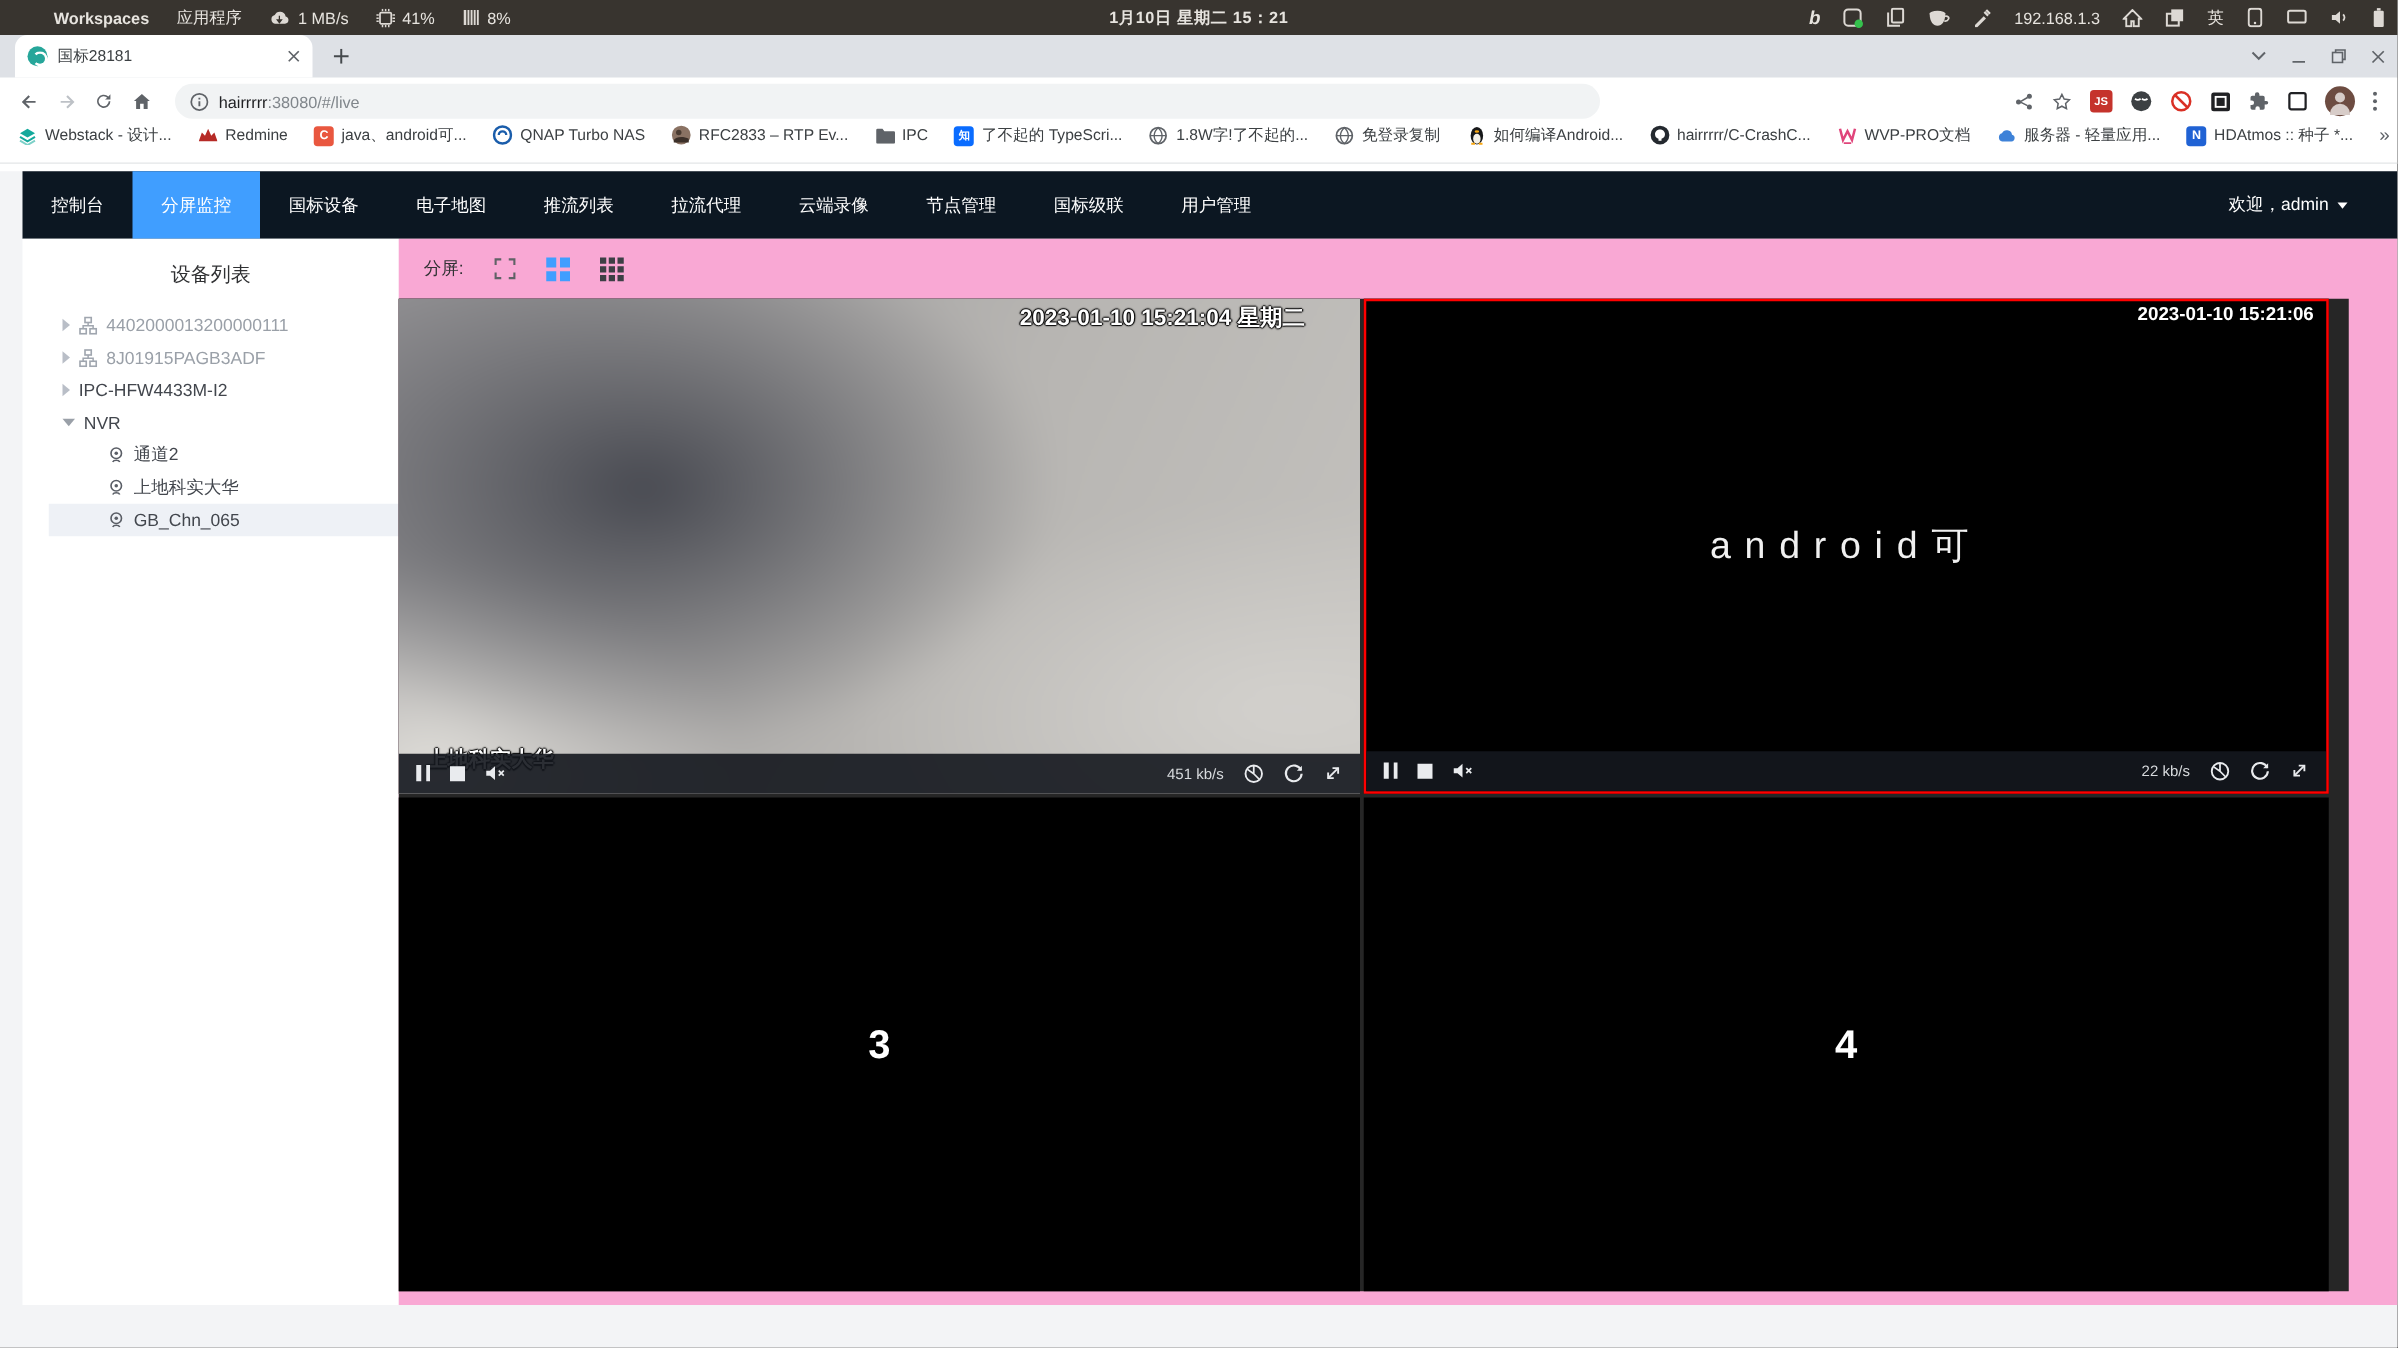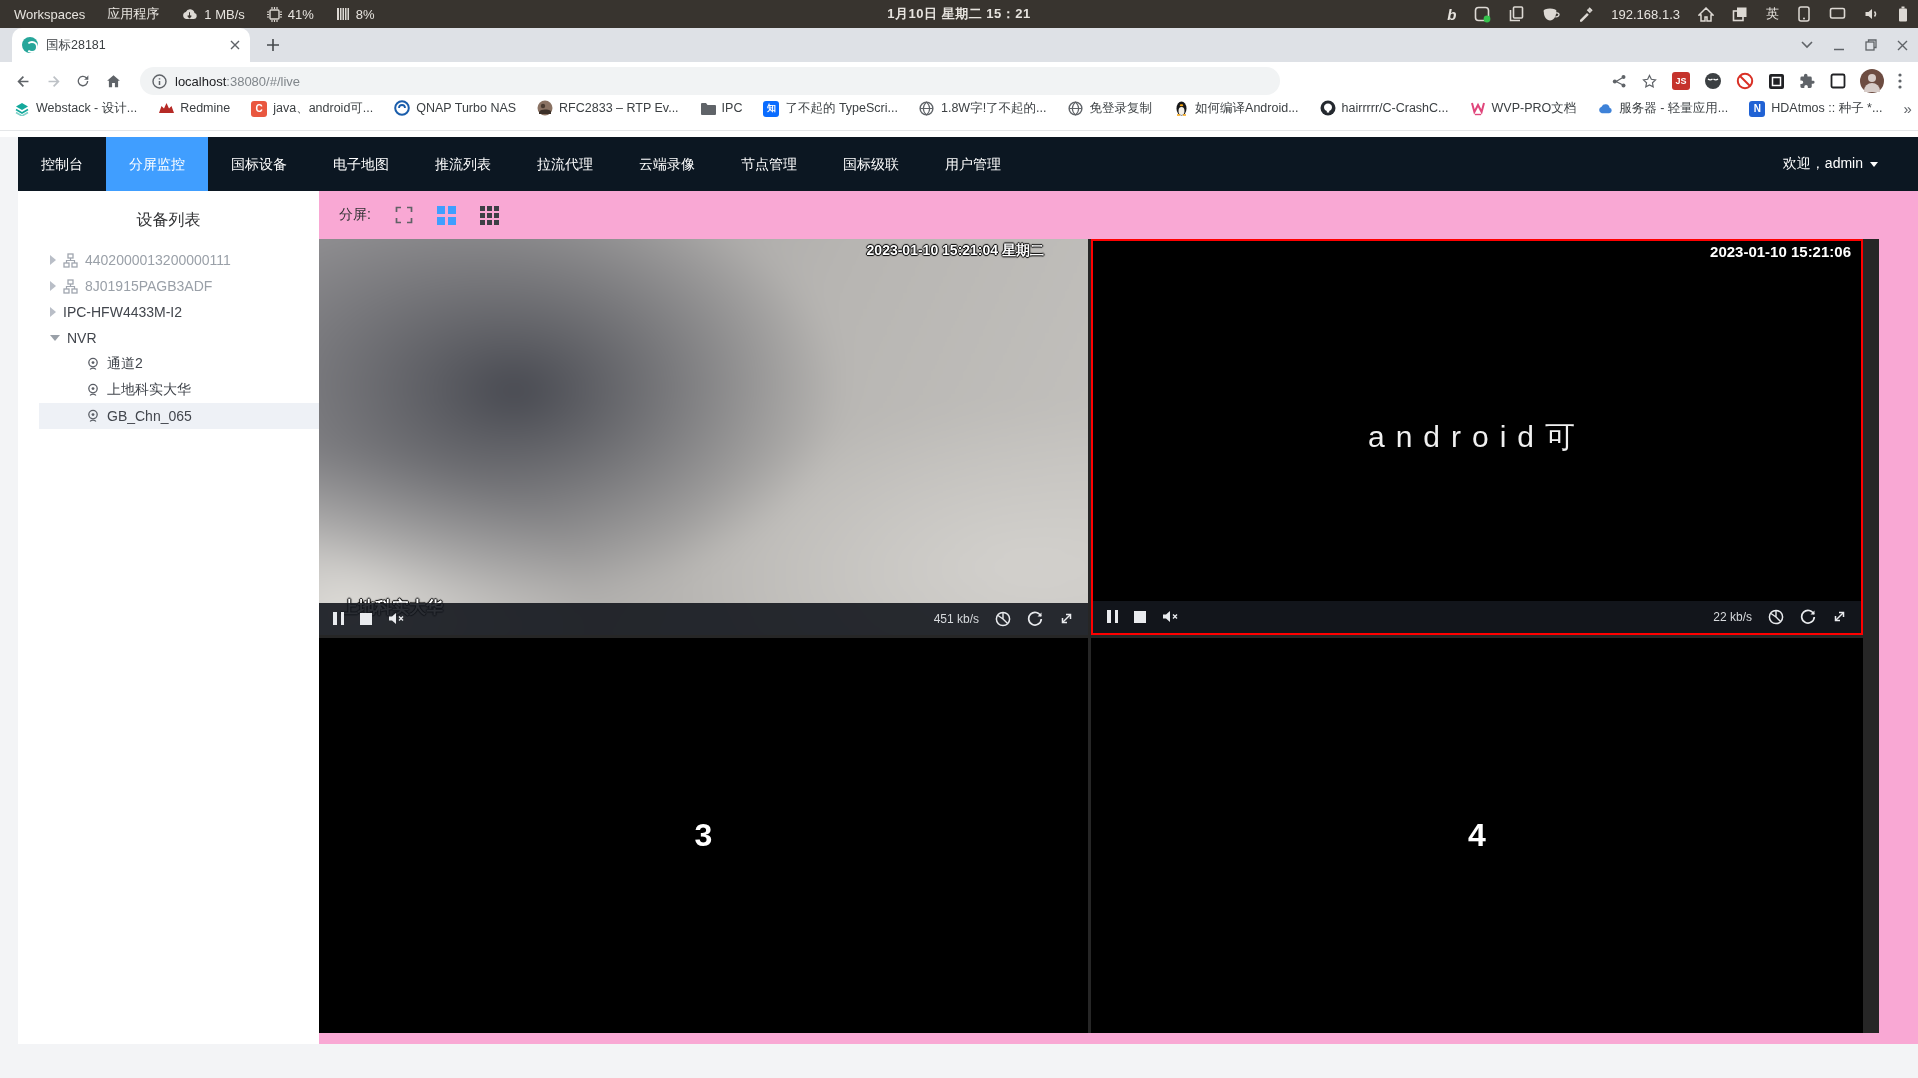--- a/index.html
+++ b/index.html
@@ -4,21 +4,21 @@
 <style>
   * { margin:0; padding:0; box-sizing:border-box; }
   html,body { width:1918px; height:1078px; overflow:hidden; }
   body { font-family:"Liberation Sans","DejaVu Sans",sans-serif; background:#fff; color:#202124; }
   svg { display:block; }
 
   
   .sysbar { height:28px; background:#38342f; color:#e7e4df; display:flex; align-items:center; font-size:13px; position:relative; }
   .sys-left { display:flex; align-items:center; gap:22px; padding-left:14px; }
   .sys-item { display:flex; align-items:center; gap:6px; white-space:nowrap; }
-  .sys-bold { font-weight:normal; }
+  .sys-bold { font-weight:bold;margin-left:29px; }
   .sys-center { position:absolute; left:50%; transform:translateX(-50%); font-weight:bold; letter-spacing:.5px; }
   .sys-right { margin-left:auto; display:flex; align-items:center; gap:18px; padding-right:10px; }
   .sys-right .sys-item { gap:4px; }
   .bing-b { font-weight:bold; font-style:italic; font-size:15px; }
 
   
   .tabstrip { height:34px; background:#dee1e6; display:flex; align-items:flex-end; position:relative; }
   .tab { margin-left:12px; width:238px; height:34px; background:#fff; border-radius:10px 10px 0 0; display:flex; align-items:center; padding:0 10px; gap:8px; }
   .tab-title { flex:1; font-size:12.5px; color:#3c4043; white-space:nowrap; overflow:hidden; }
   .favicon { width:16px; height:16px; border-radius:50%; background:#26a69a; position:relative; flex:none; }
@@ -81,21 +81,21 @@
   .cell { position:relative; background:#000; overflow:hidden; }
   .cell.sel { border:2px solid #FF0000; }
   .vimg { position:absolute; inset:-20px; transform:scale(1.06); filter:blur(13px);
           background:
             radial-gradient(ellipse 55% 65% at 28% 40%, rgba(66,68,76,.95), rgba(66,68,76,0) 70%),
             radial-gradient(ellipse 45% 55% at 8% 88%, rgba(230,228,223,.9), rgba(230,228,223,0) 65%),
             radial-gradient(ellipse 60% 50% at 88% 78%, rgba(214,212,208,.85), rgba(214,212,208,0) 70%),
             linear-gradient(115deg, #8f8e91, #b7b5b2 55%, #c6c4c0); }
   .osd { position:absolute; color:#fff; font-weight:bold;
          text-shadow:-1px 0 1px #000, 1px 0 1px #000, 0 -1px 1px #000, 0 1px 1px #000; }
-  .osd-time1 { top:3px; right:44px; font-size:14px; }
+  .osd-time1 { top:3px; right:44px; font-size:18px; }
   .osd-name1 { bottom:16px; left:22px; font-size:17px; z-index:2; }
   .osd-time2 { top:2px; right:10px; font-size:15px; }
   .decode-msg { position:absolute; top:50%; left:50%; transform:translate(-50%,-50%); color:#f0f0f0;
                 font-size:30px; letter-spacing:11px; white-space:nowrap; font-weight:500; }
   .cellnum { position:absolute; inset:0; display:flex; align-items:center; justify-content:center;
              color:#fff; font-size:32px; font-weight:bold; }
   .pbar { position:absolute; left:0; right:0; bottom:0; height:32px; background:rgba(20,23,30,.9);
           display:flex; align-items:center; gap:16px; padding:0 14px; z-index:5; }
   .pbar .sp { flex:1; }
   .bitrate { font-size:12px; color:#d7dadd; }
@@ -267,21 +267,21 @@
         <path d="M12 3 3 11h2.5v9H10v-6h4v6h4.5v-9H21z" fill="#5f6368"></path>
       </svg>
     </span>
   <div class="urlpill">
     <span>
         <svg width="15" height="15" viewBox="0 0 15 15">
           <circle cx="7.5" cy="7.5" r="6.5" fill="none" stroke="#5f6368" stroke-width="1.4"></circle>
           <path d="M7.5 4.2v1.4M7.5 7v4" stroke="#5f6368" stroke-width="1.5"></path>
         </svg>
       </span>
-    <span><span class="url-host">localhost</span><span class="url-rest">:38080/#/live</span></span>
+    <span><span class="url-host">hairrrrr</span><span class="url-rest">:38080/#/live</span></span>
   </div>
   <div class="tb-right">
     <span>
         <svg width="16" height="16" viewBox="0 0 16 16">
           <path d="M11 5 5 8.5M5 8.5l6 3" stroke="#5f6368" stroke-width="1.3"></path>
           <circle cx="12.5" cy="4" r="2" fill="#5f6368"></circle>
           <circle cx="3.8" cy="8.5" r="2" fill="#5f6368"></circle>
           <circle cx="12.5" cy="12.5" r="2" fill="#5f6368"></circle>
         </svg>
       </span>

